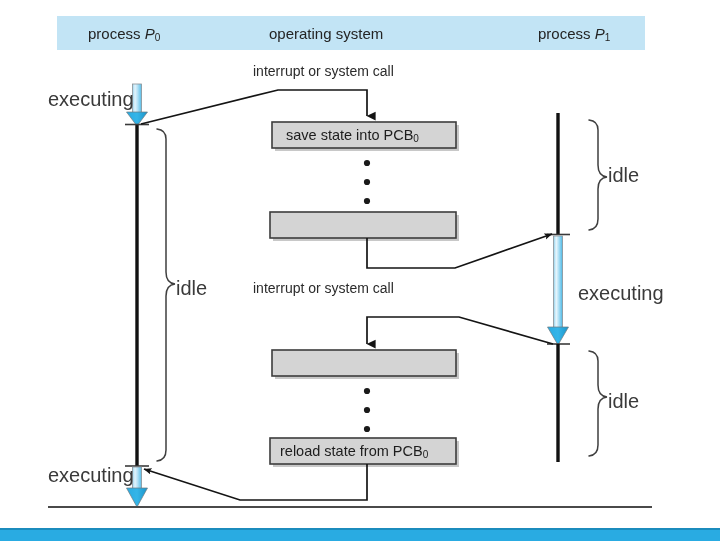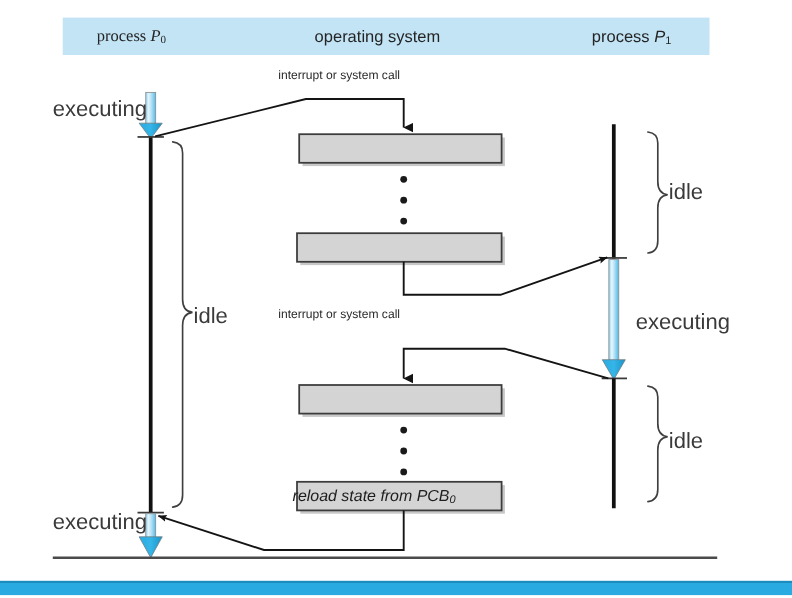--- a/index.html
+++ b/index.html
@@ -23,21 +23,21 @@
   #diagram-svg {
     position: absolute;
     left: 0;
     top: 0;
     width: 720px;
     height: 544px;
   }
   .lbl {
     position: absolute;
     color: #2b2b2b;
-    font-size: 11px;
+    font-size: 14px;
     font-family: "Liberation Sans", sans-serif;
     white-space: nowrap;
     line-height: 1;
   }
   .lbl .sub {
     font-size: 10px;
     vertical-align: -2px;
   }
   .lbl .ital {
     font-style: italic;
@@ -153,40 +153,43 @@
     <path d="M553,344 L459,317 L367,317 L367,344" fill="none" stroke="#141414" stroke-width="1.7" marker-end="url(#arrowDown)"></path>
 
     <path d="M367,464 L367,500 L240,500 L144,469" fill="none" stroke="#141414" stroke-width="1.7" marker-end="url(#arrowBlack)"></path>
 
     <line x1="48" y1="507" x2="652" y2="507" stroke="#4a4a4a" stroke-width="2.2"></line>
 
     <rect x="0" y="528" width="720" height="2" fill="#1b8cbd"></rect>
     <rect x="0" y="530" width="720" height="11" fill="#29abe2"></rect>
   </svg>
 
-  <div class="lbl hdr-lbl" style="left:88px; top:26px;font-family:Liberation Serif, serif;">
+  <div class="lbl hdr-lbl" style="left:88px; top:26px;">
     <span>process </span><span class="ital">P</span><span class="sub">0</span>
   </div>
 
-  <div class="lbl hdr-lbl" style="left:286px; top:26px;">
+  <div class="lbl hdr-lbl" style="left:269px; top:26px;">
     <span>operating system</span>
   </div>
 
   <div class="lbl hdr-lbl" style="left:528px; top:26px;margin-left:10px;">
     <span>process </span><span class="ital">P</span><span class="sub">1</span>
   </div>
 
   <div class="lbl" style="left:253px; top:64px;">interrupt or system call</div>
 
   <div class="lbl" style="left:253px; top:281px;">interrupt or system call</div>
 
-
-
-
-  <div class="lbl box-lbl" style="left:266px; top:444px;font-style:italic;">
+  <div class="lbl box-lbl" style="left:286px; top:128px;">
+    <span>save state into PCB</span><span class="sub">0</span>
+  </div>
+
+
+
+  <div class="lbl box-lbl" style="left:280px; top:444px;">
     <span>reload state from PCB</span><span class="sub">0</span>
   </div>
 
   <div class="lbl small-lbl" style="left:48px; top:89px;">executing</div>
 
   <div class="lbl small-lbl" style="left:176px; top:278px;">idle</div>
 
   <div class="lbl small-lbl" style="left:48px; top:465px;">executing</div>
 
   <div class="lbl small-lbl" style="left:608px; top:165px;">idle</div>

